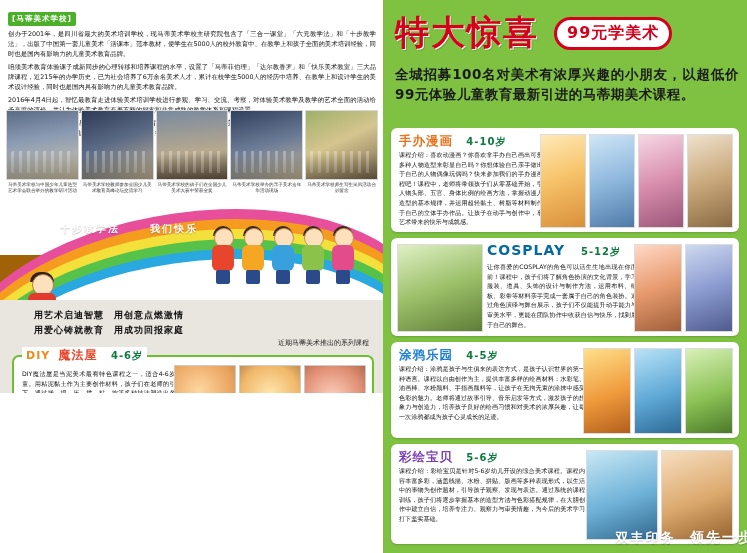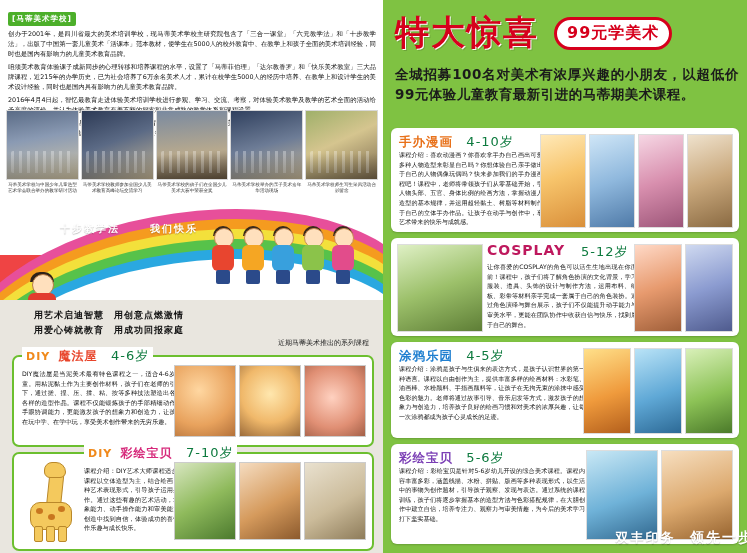--- a/index.html
+++ b/index.html
@@ -5,21 +5,21 @@
   html,body{margin:0;padding:0;}
   body{
     width:747px;height:553px;
     font-family:"DejaVu Sans","Liberation Sans",sans-serif;
     background:#ffffff;
     overflow:hidden;
   }
   .page{position:relative;width:747px;height:553px;overflow:hidden;background:#fff;}
 
   
-  .left{position:absolute;left:0;top:0;width:383px;height:553px;background:#ef4444;overflow:hidden;}
+  .left{position:absolute;left:0;top:0;width:383px;height:393px;background:#a16207;overflow:hidden;}
   .left-top{position:absolute;left:0;top:0;width:383px;height:255px;background:#ffffff;}
   .school-head{position:absolute;left:8px;top:6px;width:368px;}
   .school-badge{
     display:inline-block;background:#4caf2a;color:#fff;font-size:7.5px;
     padding:2px 4px;border-radius:2px;font-weight:bold;letter-spacing:1px;
   }
   .intro-p{
     font-size:6.4px;line-height:10px;color:#111;text-align:justify;margin:3px 0 0 0;
   }
   .intro-p.first{text-indent:0;}
@@ -112,42 +112,42 @@
     margin-top:8px;font-size:13.5px;font-weight:bold;color:#1b1b1b;line-height:20px;
     text-align:justify;letter-spacing:0.5px;
   }
 
   .course{position:absolute;background:#fff;border-radius:6px;box-shadow:0 1px 2px rgba(0,0,0,.18);}
   .c1{left:8px;top:128px;width:348px;height:104px;}
   .c2{left:8px;top:238px;width:348px;height:98px;}
   .c3{left:8px;top:342px;width:348px;height:96px;}
   .c4{left:8px;top:444px;width:348px;height:100px;}
   .c-title{position:absolute;left:8px;top:5px;font-size:12.5px;font-weight:bold;letter-spacing:1px;}
-  .c-title .ages{font-size:13px;color:#0d7a3e;margin-left:8px;font-weight:normal;}
+  .c-title .ages{font-size:10px;color:#0d7a3e;margin-left:8px;font-weight:bold;}
   .t-orange{color:#e8711a;}
   .t-blue{color:#1f7fd0;}
   .t-purple{color:#7b3fb5;}
   .c-body{position:absolute;font-size:6.1px;line-height:9.6px;color:#111;text-align:justify;}
   .c-imgs{position:absolute;display:flex;gap:3px;}
   .cimg{border:1px solid #ddd;}
 
   .anime1{background:linear-gradient(160deg,#ffe9b8,#f7c46b 45%,#d98f3a);}
   .anime2{background:linear-gradient(160deg,#cfe6f7,#8fb8dd 50%,#4f7aa8);}
   .anime3{background:linear-gradient(160deg,#f6d7e4,#d88fae 50%,#9c5578);}
   .anime4{background:linear-gradient(160deg,#efe2cd,#c9a87c 50%,#8a6a42);}
   .cos1{background:linear-gradient(160deg,#dff0c5,#9cc06a 50%,#5e7e36);}
   .cos2{background:linear-gradient(160deg,#ffd9c7,#e79a6e 50%,#a05f39);}
   .cos3{background:linear-gradient(160deg,#cfd9f0,#8b9bd0 50%,#4f5b8e);}
   .tu1{background:linear-gradient(160deg,#ffe08a,#ef9a3c 55%,#b35f1c);}
   .tu2{background:linear-gradient(160deg,#b9e3f7,#5fa8d6 55%,#2d6a96);}
   .tu3{background:linear-gradient(160deg,#d9f0b9,#8cc256 55%,#4b7a2a);}
   .cai2{background:linear-gradient(160deg,#c9e8f5,#6fb2d8 55%,#31688f);}
   .cai3{background:linear-gradient(160deg,#f7dfc0,#dca96e 55%,#96632f);}
   .cosplay-word{
-    position:absolute;left:96px;top:4px;font-size:14px;font-weight:bold;color:#be185d;
+    position:absolute;left:96px;top:4px;font-size:14px;font-weight:bold;color:#0369a1;
     letter-spacing:1px;font-family:"DejaVu Sans",sans-serif;
   }
 
   .footer{
     position:absolute;right:10px;bottom:6px;font-size:13px;font-weight:bold;color:#fff;
     letter-spacing:2px;text-shadow:0 1px 1px rgba(0,0,0,.25);
   }
   .footer .sub{font-size:14px;margin-left:8px;}
 </style>
 </head>

